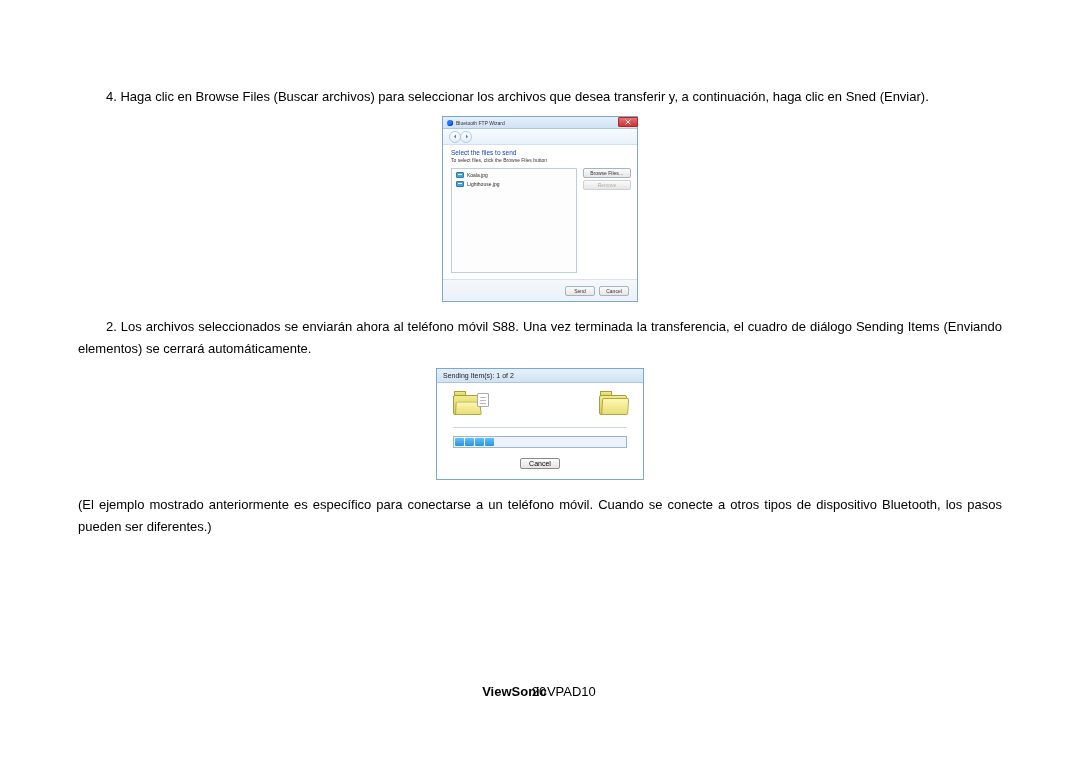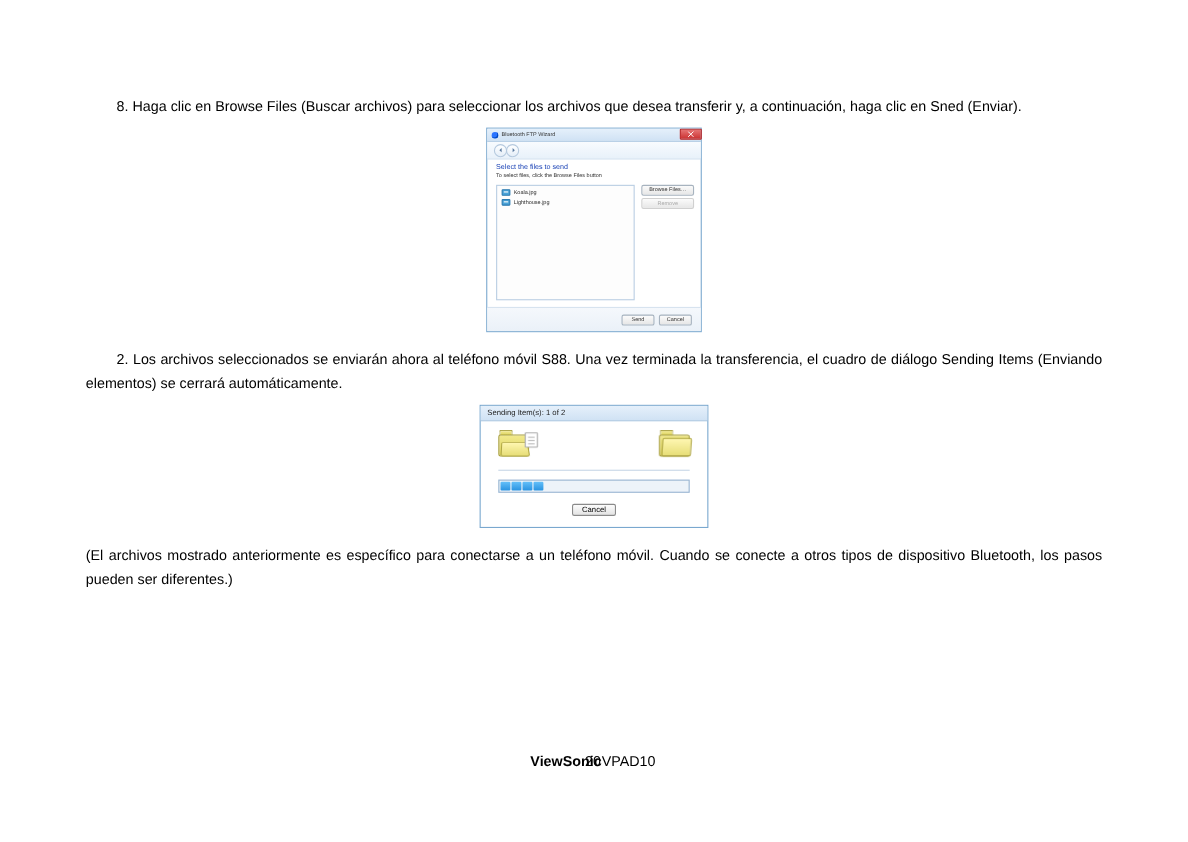--- a/index.html
+++ b/index.html
@@ -186,21 +186,21 @@
       display: flex; justify-content: center;
     }
     .footer .brand { font-weight: bold; }
     .footer .cntr { position: absolute; left: 0; right: 0; text-align: center; }
   </style>
 </head>
 <body>
 
 <div class="page">
 
-  <p class="para">8. Haga clic en Browse Files (Buscar archivos) para seleccionar los archivos que desea transferir y, a continuación, haga clic en Sned (Enviar).</p>
+  <p class="para">4. Haga clic en Browse Files (Buscar archivos) para seleccionar los archivos que desea transferir y, a continuación, haga clic en Sned (Enviar).</p>
 
   <div class="wizard">
     <div class="wz-titlebar">
       <span class="tb-left">
         <span class="bt-icon"></span>
         <span class="wz-title">Bluetooth FTP Wizard</span>
       </span>
       <span class="wz-close">
         <svg viewBox="0 0 10 10">
             <path d="M1 1 L9 9 M9 1 L1 9" stroke="#fff" stroke-width="1.5"></path>
@@ -271,21 +271,21 @@
           <div class="block"></div>
           <div class="block"></div>
           <div class="block"></div>
       </div>
       <div class="sd-btnrow">
         <div class="sd-btn">Cancel</div>
       </div>
     </div>
   </div>
 
-  <p class="note">(El archivos mostrado anteriormente es específico para conectarse a un teléfono móvil. Cuando se conecte a otros tipos de dispositivo Bluetooth, los pasos pueden ser diferentes.)</p>
+  <p class="note">(El ejemplo mostrado anteriormente es específico para conectarse a un teléfono móvil. Cuando se conecte a otros tipos de dispositivo Bluetooth, los pasos pueden ser diferentes.)</p>
 
 </div>
 
 <div class="footer">
   <span class="brand">ViewSonic</span>
   <span class="cntr">20</span>
   <span>VPAD10</span>
 </div>
 
 </body></html>

